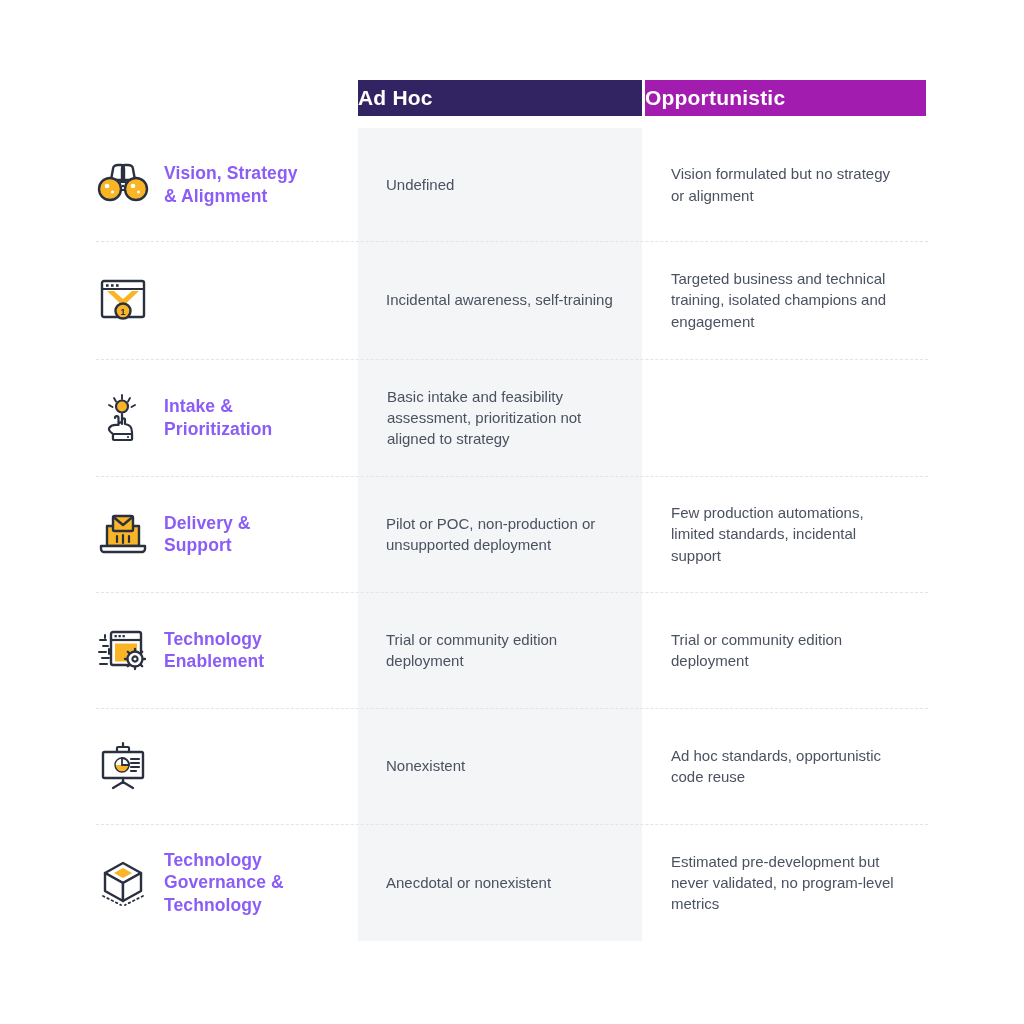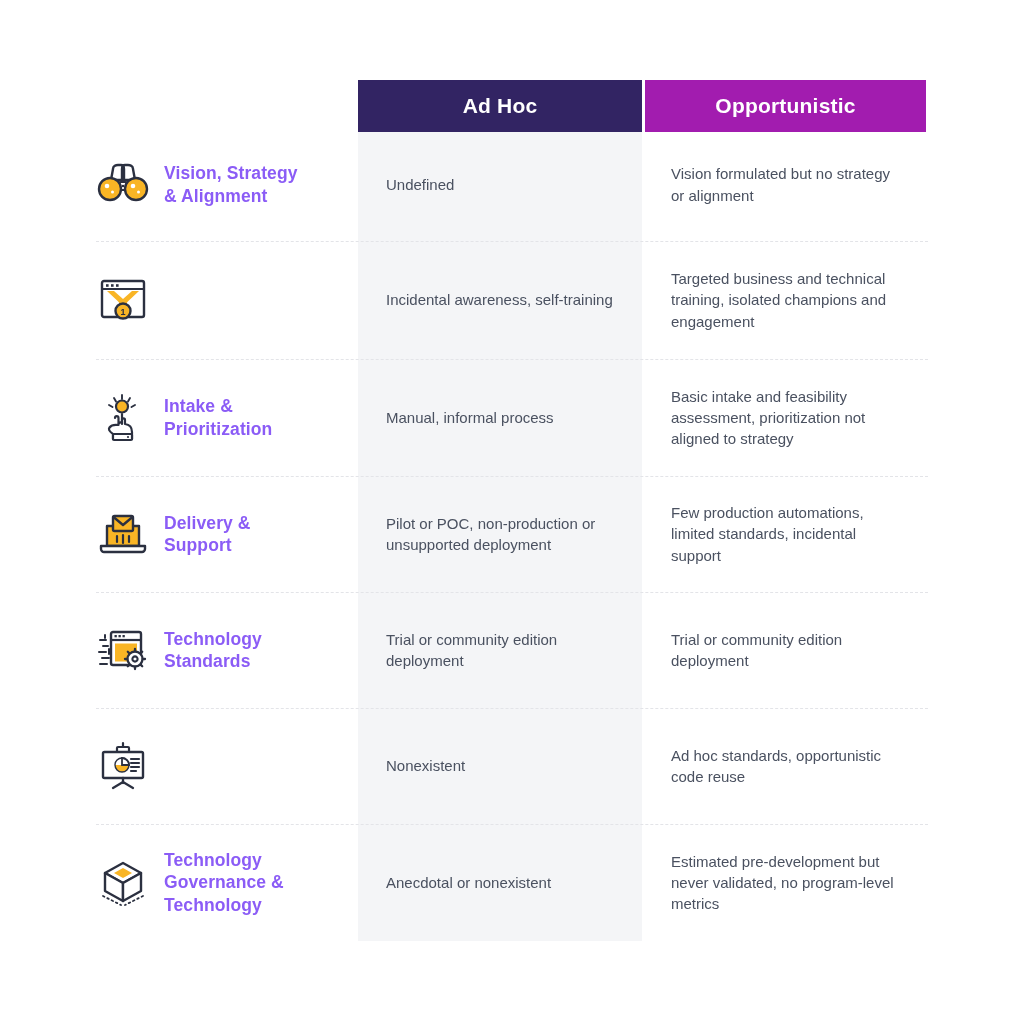--- a/index.html
+++ b/index.html
@@ -32,24 +32,24 @@
 
   
   .header-row {
     position: absolute;
     left: 358px;
     top: 80px;
     height: 48px;
     display: flex;
   }
   .header-cell {
-    height: 52px;
+    height: 36px;
     display: flex;
     align-items: center;
-    justify-content: center;
+    justify-content: flex-start;
     color: #ffffff;
     font-size: 21px;
     font-weight: bold;
     letter-spacing: 0.2px;
   }
   .header-cell.adhoc {
     width: 284px;
     background: #322463;
   }
   .header-cell.spacer {
@@ -222,21 +222,20 @@
                      C24 27.8 20.8 27.8 20.8 30" fill="#fff" stroke="#2b3040" stroke-width="2.2" stroke-linejoin="round" stroke-linecap="round"></path>
             <rect x="15" y="40" width="19" height="6" rx="1" fill="#fff" stroke="#2b3040" stroke-width="2.2"></rect>
             <circle cx="30" cy="43" r="1.1" fill="#2b3040"></circle>
           </svg>
         </span>
         <span class="cat-label">
           <span>Intake &amp;</span><br>
           <span>Prioritization</span>
         </span>
       </div>
-      <div class="val-cell adhoc">Manual, informal process</div>
       <div class="val-cell gap"></div>
       <div class="val-cell opportunistic">Basic intake and feasibility assessment, prioritization not aligned to strategy</div>
     </div>
 
     <div class="row" style="height:116px">
       <div class="divider"></div>
       <div class="cat-cell">
         <span class="cat-icon">
           <svg width="52" height="44" viewBox="0 0 52 44">
             <path d="M10 14 L42 14 L42 34 L10 34 Z" fill="#f9b525" stroke="#2b3040" stroke-width="2.4" stroke-linejoin="round"></path>
@@ -291,21 +290,21 @@
                 <line x1="-5.6" y1="-5.6" x2="-7.2" y2="-7.2"></line>
                 <line x1="5.6" y1="5.6" x2="7.2" y2="7.2"></line>
                 <line x1="-5.6" y1="5.6" x2="-7.2" y2="7.2"></line>
                 <line x1="5.6" y1="-5.6" x2="7.2" y2="-7.2"></line>
               </g>
             </g>
           </svg>
         </span>
         <span class="cat-label">
           <span>Technology</span><br>
-          <span>Standards</span>
+          <span>Enablement</span>
         </span>
       </div>
       <div class="val-cell adhoc">Trial or community edition deployment</div>
       <div class="val-cell gap"></div>
       <div class="val-cell opportunistic">Trial or community edition deployment</div>
     </div>
 
     <div class="row" style="height:116px">
       <div class="divider"></div>
       <div class="cat-cell">

